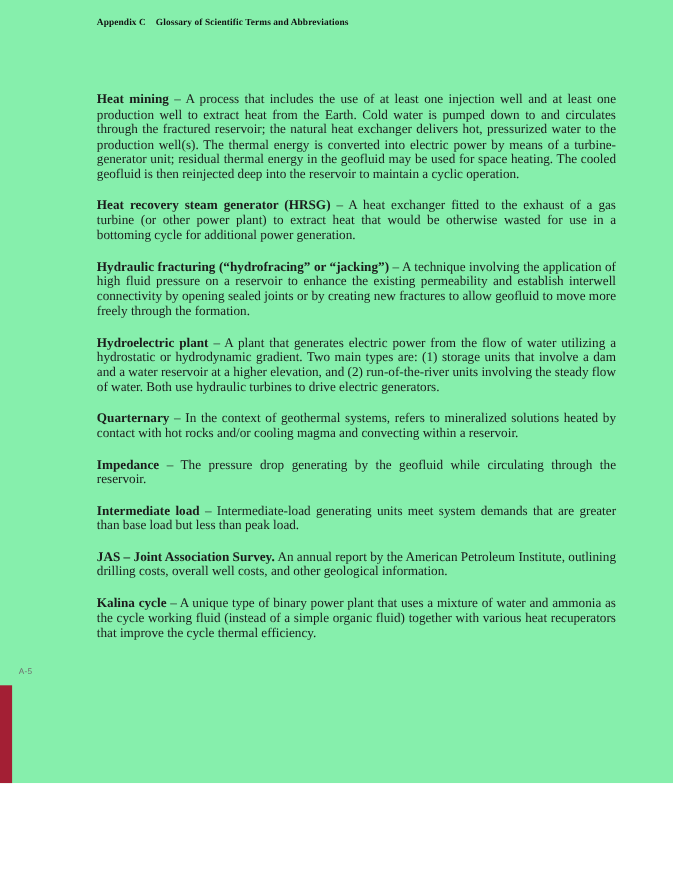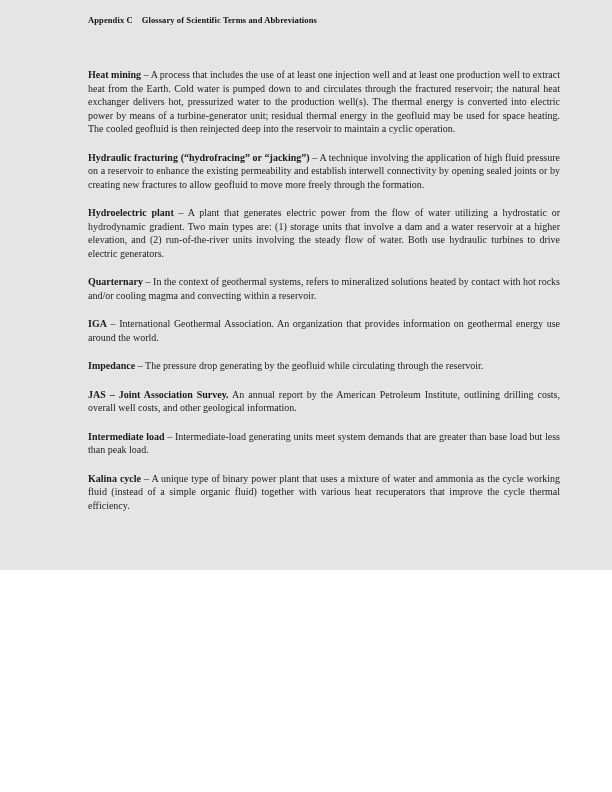--- a/index.html
+++ b/index.html
@@ -3,45 +3,45 @@
 <meta charset="utf-8">
 <style>
   html, body {
     margin: 0;
     padding: 0;
     background: #ffffff;
   }
   .page {
     position: relative;
     width: 612px;
-    height: 570px;
-    background: #e5e5e5;
+    height: 712px;
+    background: #86efac;
     overflow: hidden;
     font-family: "Liberation Serif", serif;
     color: #1a1a1a;
   }
   .page-header {
     position: absolute;
     left: 88px;
     top: 15px;
     font-size: 8.5px;
     font-weight: bold;
     color: #111111;
     letter-spacing: 0.1px;
     white-space: nowrap;
   }
   .appendix-label {
     margin-right: 9px;
   }
   .content {
     position: absolute;
     left: 88px;
-    top: 68px;
+    top: 84px;
     width: 472px;
-    font-size: 10px;
+    font-size: 12px;
     line-height: 13.5px;
     text-align: justify;
     color: #1b1b1b;
   }
   .entry {
     margin: 0 0 15px 0;
     padding: 0;
   }
   .term {
     font-weight: bold;
@@ -68,27 +68,27 @@
 <body>
 
 <div class="page">
 
   <header class="page-header">
     <span class="appendix-label">Appendix C</span><span class="header-title">Glossary of Scientific Terms and Abbreviations</span>
   </header>
 
   <main class="content" id="entries">
       <p class="entry"><span class="term">Heat mining</span> <span class="definition">– A process that includes the use of at least one injection well and at least one production well to extract heat from the Earth. Cold water is pumped down to and circulates through the fractured reservoir; the natural heat exchanger delivers hot, pressurized water to the production well(s). The thermal energy is converted into electric power by means of a turbine-generator unit; residual thermal energy in the geofluid may be used for space heating. The cooled geofluid is then reinjected deep into the reservoir to maintain a cyclic operation.</span></p>
+      <p class="entry"><span class="term">Heat recovery steam generator (HRSG)</span> <span class="definition">– A heat exchanger fitted to the exhaust of a gas turbine (or other power plant) to extract heat that would be otherwise wasted for use in a bottoming cycle for additional power generation.</span></p>
       <p class="entry"><span class="term">Hydraulic fracturing (“hydrofracing” or “jacking”)</span> <span class="definition">– A technique involving the application of high fluid pressure on a reservoir to enhance the existing permeability and establish interwell connectivity by opening sealed joints or by creating new fractures to allow geofluid to move more freely through the formation.</span></p>
       <p class="entry"><span class="term">Hydroelectric plant</span> <span class="definition">– A plant that generates electric power from the flow of water utilizing a hydrostatic or hydrodynamic gradient. Two main types are: (1) storage units that involve a dam and a water reservoir at a higher elevation, and (2) run-of-the-river units involving the steady flow of water. Both use hydraulic turbines to drive electric generators.</span></p>
       <p class="entry"><span class="term">Quarternary</span> <span class="definition">– In the context of geothermal systems, refers to mineralized solutions heated by contact with hot rocks and/or cooling magma and convecting within a reservoir.</span></p>
-      <p class="entry"><span class="term">IGA</span> <span class="definition">– International Geothermal Association. An organization that provides information on geothermal energy use around the world.</span></p>
       <p class="entry"><span class="term">Impedance</span> <span class="definition">– The pressure drop generating by the geofluid while circulating through the reservoir.</span></p>
+      <p class="entry"><span class="term">Intermediate load</span> <span class="definition">– Intermediate-load generating units meet system demands that are greater than base load but less than peak load.</span></p>
       <p class="entry"><span class="term">JAS – Joint Association Survey.</span> <span class="definition">An annual report by the American Petroleum Institute, outlining drilling costs, overall well costs, and other geological information.</span></p>
-      <p class="entry"><span class="term">Intermediate load</span> <span class="definition">– Intermediate-load generating units meet system demands that are greater than base load but less than peak load.</span></p>
       <p class="entry"><span class="term">Kalina cycle</span> <span class="definition">– A unique type of binary power plant that uses a mixture of water and ammonia as the cycle working fluid (instead of a simple organic fluid) together with various heat recuperators that improve the cycle thermal efficiency.</span></p>
     </main>
 
   <span class="page-num">A-5</span>
 
   <div class="accent-bar" style="background: rgb(163, 31, 52);"></div>
 
 </div>
 
 </body></html>

